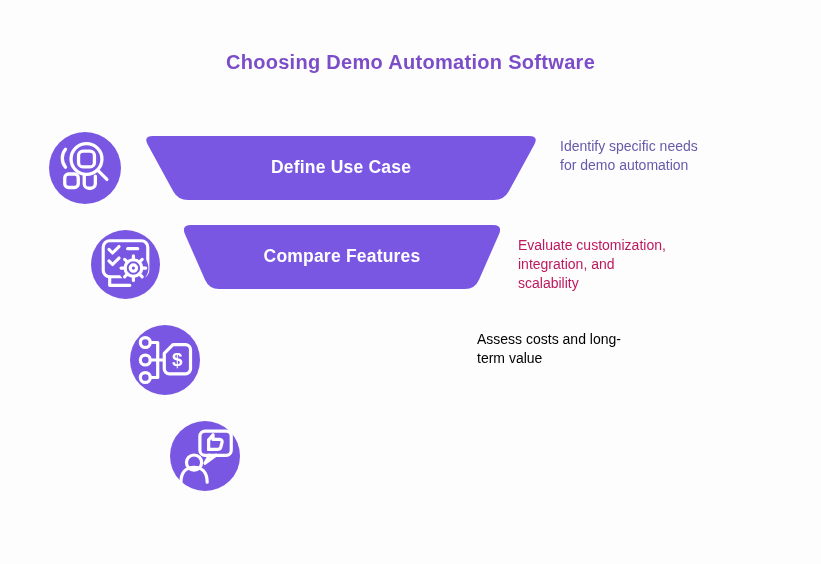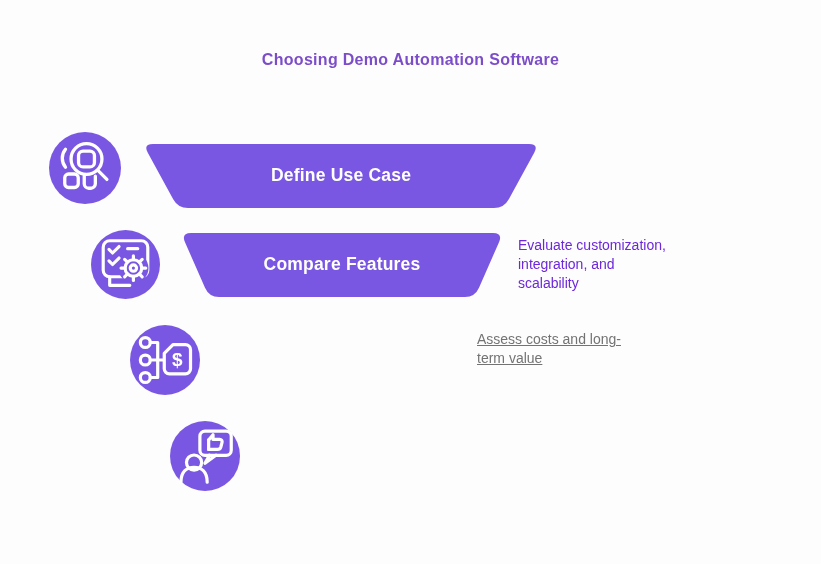--- a/index.html
+++ b/index.html
@@ -6,23 +6,23 @@
   .canvas{
     position:relative;
     width:821px;height:564px;
     background:#fdfdfe;
     overflow:hidden;
     font-family:"Liberation Sans", sans-serif;
   }
   .title{
     position:absolute;top:51px;left:0;width:100%;
     text-align:center;
-    font-size:16px;font-weight:bold;letter-spacing:.3px;
+    font-size:20px;font-weight:bold;letter-spacing:.3px;
   }
-  .step{position:absolute;margin-top:8px;}
+  .step{position:absolute;}
   .trap{position:absolute;left:0;top:0;display:block;}
   .step-label{
     position:absolute;left:0;top:0;width:100%;height:100%;
     display:flex;align-items:center;justify-content:center;
     font-size:17.5px;font-weight:bold;
     text-align:center;line-height:1.25;
     white-space:pre-line;letter-spacing:.2px;
   }
   .icon{position:absolute;display:block;}
   .desc{
@@ -61,20 +61,22 @@
       <rect x="10.5" y="28" width="9" height="9" rx="2.5"></rect>
       <path d="M23.5,29.5 v5 a3,3 0 0 0 3,3 h1.4 a3,3 0 0 0 3,-3 v-5"></path>
     </g>
   </svg>
   <div id="step1" class="step">
     <svg class="trap" width="396" height="64" viewBox="0 0 396 64">
       <path d="M10,0 L386,0 Q396,0 391.2,8.8 L365.8,55.2 Q361,64 351,64 L45,64 Q35,64 30.2,55.2 L4.8,8.8 Q0,0 10,0 Z" fill="#7A57E2"></path>
     </svg>
     <div class="step-label" style="color: rgb(255, 255, 255);">Define Use Case</div>
   </div>
+  <div id="desc1" class="desc" style="color: rgb(104, 90, 171);">Identify specific needs
+for demo automation</div>
 
   <svg id="icon2" class="icon" viewBox="0 0 48 48">
     <circle cx="24" cy="24" r="24" fill="#7A57E2"></circle>
     <g fill="none" stroke="#fff" stroke-width="2.2" stroke-linecap="round" stroke-linejoin="round">
       <rect x="8.5" y="7.5" width="31" height="25" rx="4.5"></rect>
       <path d="M13,32.5 v6 M13,38.5 h14"></path>
       <polyline points="12.5,13.5 15,16 19.5,11.5"></polyline>
       <polyline points="12.5,21.5 15,24 19.5,19.5"></polyline>
       <line x1="25.5" y1="13" x2="32.5" y2="13"></line>
       <circle cx="29.5" cy="26.5" r="10.5" stroke="none" fill="#7A57E2"></circle>
@@ -89,36 +91,36 @@
       <line x1="29.5" y1="20.7" x2="29.5" y2="17.9"></line>
       <line x1="33.6" y1="22.4" x2="35.6" y2="20.4"></line>
     </g>
   </svg>
   <div id="step2" class="step">
     <svg class="trap" width="322" height="64" viewBox="0 0 322 64">
       <path d="M10,0 L312,0 Q322,0 318,9.2 L298,54.8 Q294,64 284,64 L38,64 Q28,64 24,54.8 L4,9.2 Q0,0 10,0 Z" fill="#7A57E2"></path>
     </svg>
     <div class="step-label" style="color: rgb(255, 255, 255);">Compare Features</div>
   </div>
-  <div id="desc2" class="desc" style="color: #6d28d9;">Evaluate customization,
+  <div id="desc2" class="desc" style="color: #be185d;">Evaluate customization,
 integration, and
 scalability</div>
 
   <svg id="icon3" class="icon" viewBox="0 0 48 48">
     <circle cx="24" cy="24" r="24" fill="#7A57E2"></circle>
     <g fill="none" stroke="#fff" stroke-width="2.2" stroke-linecap="round" stroke-linejoin="round">
       <circle cx="10.5" cy="12" r="3.4"></circle>
       <circle cx="10.5" cy="24" r="3.4"></circle>
       <circle cx="10.5" cy="36" r="3.4"></circle>
       <path d="M13.9,12 H19 M13.9,36 H19 M19,12 V36 M13.9,24 H23"></path>
       <path d="M29.5,13.5 h8.5 a3.5,3.5 0 0 1 3.5,3.5 v13 a3.5,3.5 0 0 1 -3.5,3.5 h-11 a3.5,3.5 0 0 1 -3.5,-3.5 V19.5 Z"></path>
       <text x="32.5" y="28" text-anchor="middle" fill="#fff" stroke="none" font-size="13" font-weight="bold">$</text>
     </g>
   </svg>
-  <div id="desc3" class="desc" style="color: #737373; text-decoration: underline;">Assess costs and long-
+  <div id="desc3" class="desc" style="color: #000000;">Assess costs and long-
 term value</div>
 
   <svg id="icon4" class="icon" viewBox="0 0 48 48">
     <circle cx="24" cy="24" r="24" fill="#7A57E2"></circle>
     <g fill="none" stroke="#fff" stroke-width="2.2" stroke-linecap="round" stroke-linejoin="round">
       <circle cx="16.5" cy="28.5" r="5.2"></circle>
       <path d="M7.5,42 c0,-7.5 4.2,-10.2 9,-10.2 c4.8,0 9,2.7 9,10.2"></path>
       <rect x="20.5" y="7" width="21.5" height="16.5" rx="3.5" fill="#7A57E2"></rect>
       <path d="M27,23.5 l-3,5.5 l7.5,-5.5"></path>
       <path d="M26.5,19.5 v-6.5"></path>

